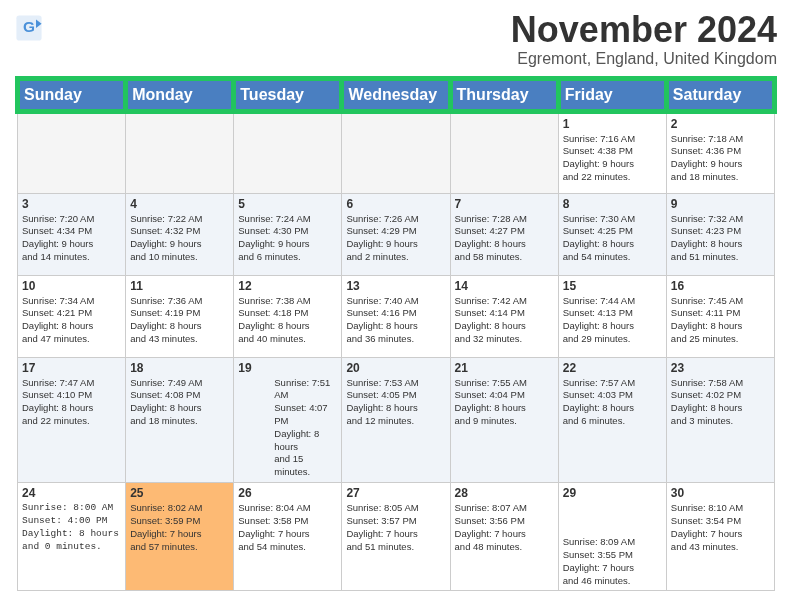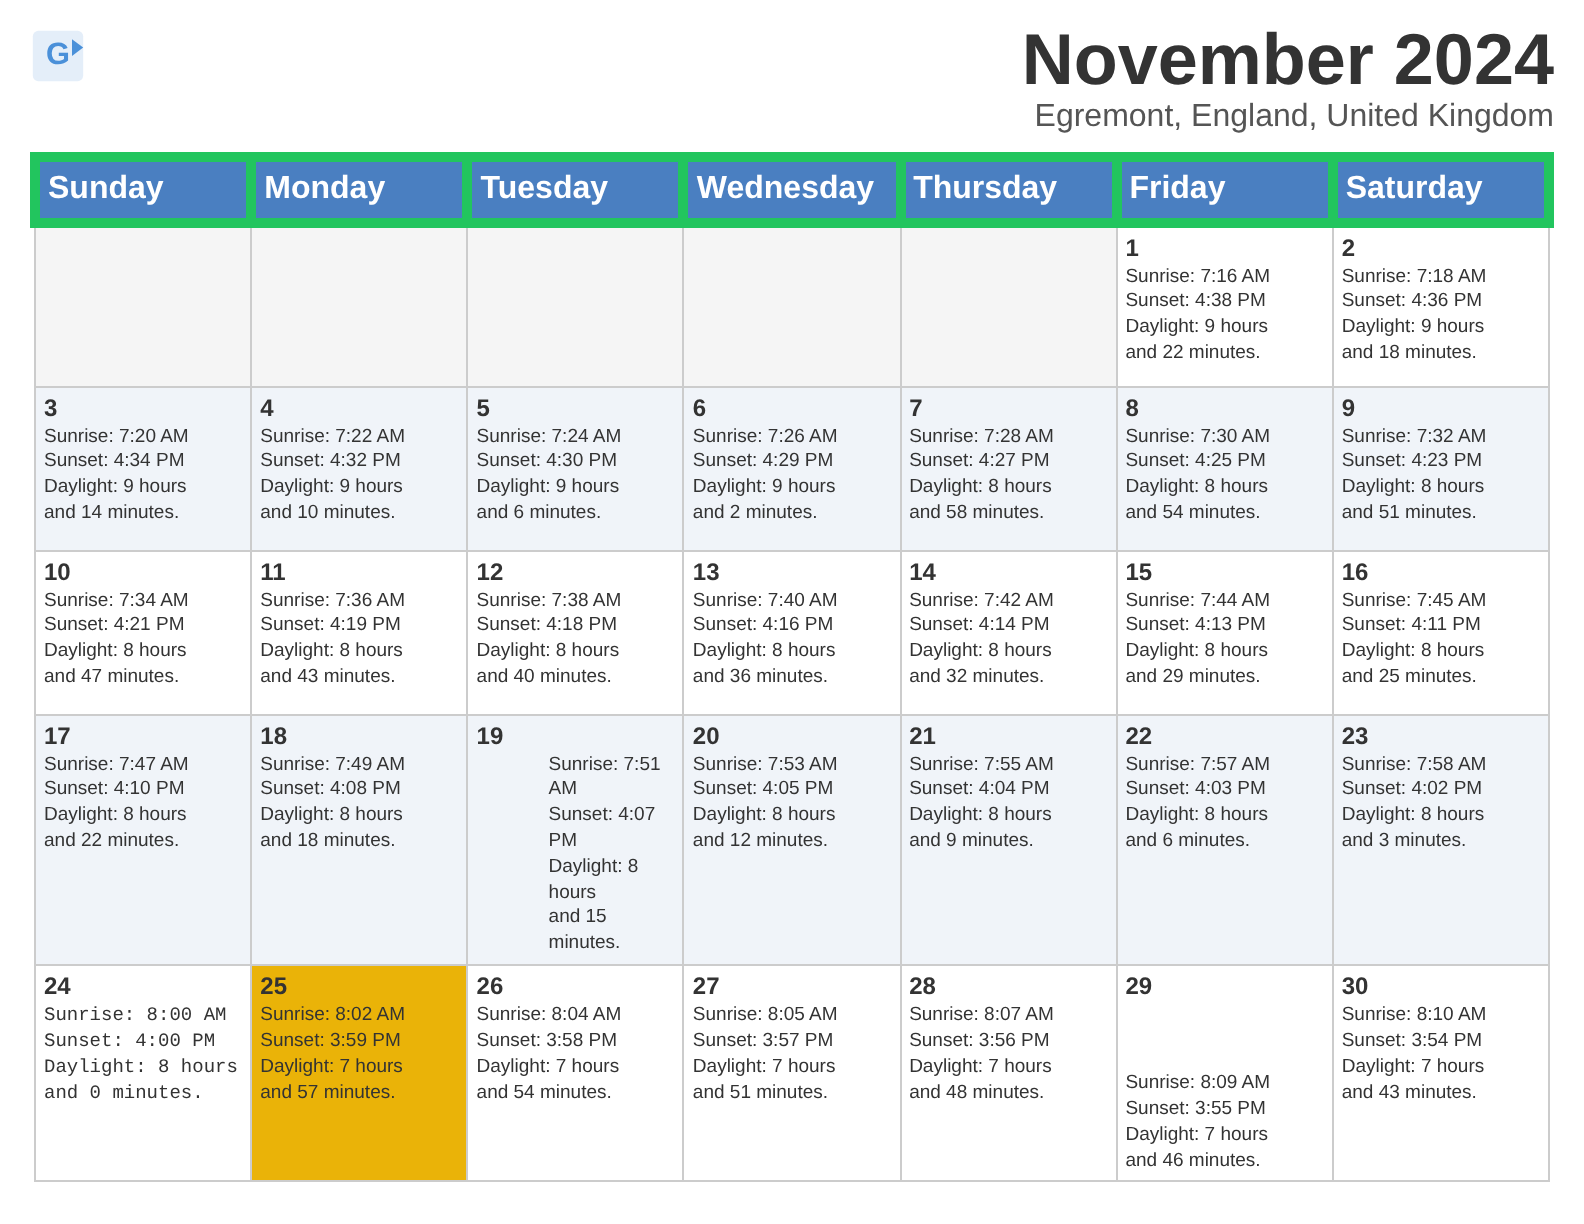--- a/index.html
+++ b/index.html
@@ -302,21 +302,21 @@
           </td>
         </tr>
         <tr>
           <td style="background: rgb(255, 255, 255);">
             <span class="day-number">24</span>
             <div class="day-info" style="white-space: pre-line; font-family: Liberation Mono, monospace;">Sunrise: 8:00 AM
 Sunset: 4:00 PM
 Daylight: 8 hours
 and 0 minutes.</div>
           </td>
-          <td style="background: #eab308;">
+          <td style="background: #fdba74;">
             <span class="day-number">25</span>
             <div class="day-info" style="white-space: pre-line;">Sunrise: 8:02 AM
 Sunset: 3:59 PM
 Daylight: 7 hours
 and 57 minutes.</div>
           </td>
           <td style="background: rgb(255, 255, 255);">
             <span class="day-number">26</span>
             <div class="day-info" style="white-space: pre-line;">Sunrise: 8:04 AM
 Sunset: 3:58 PM

